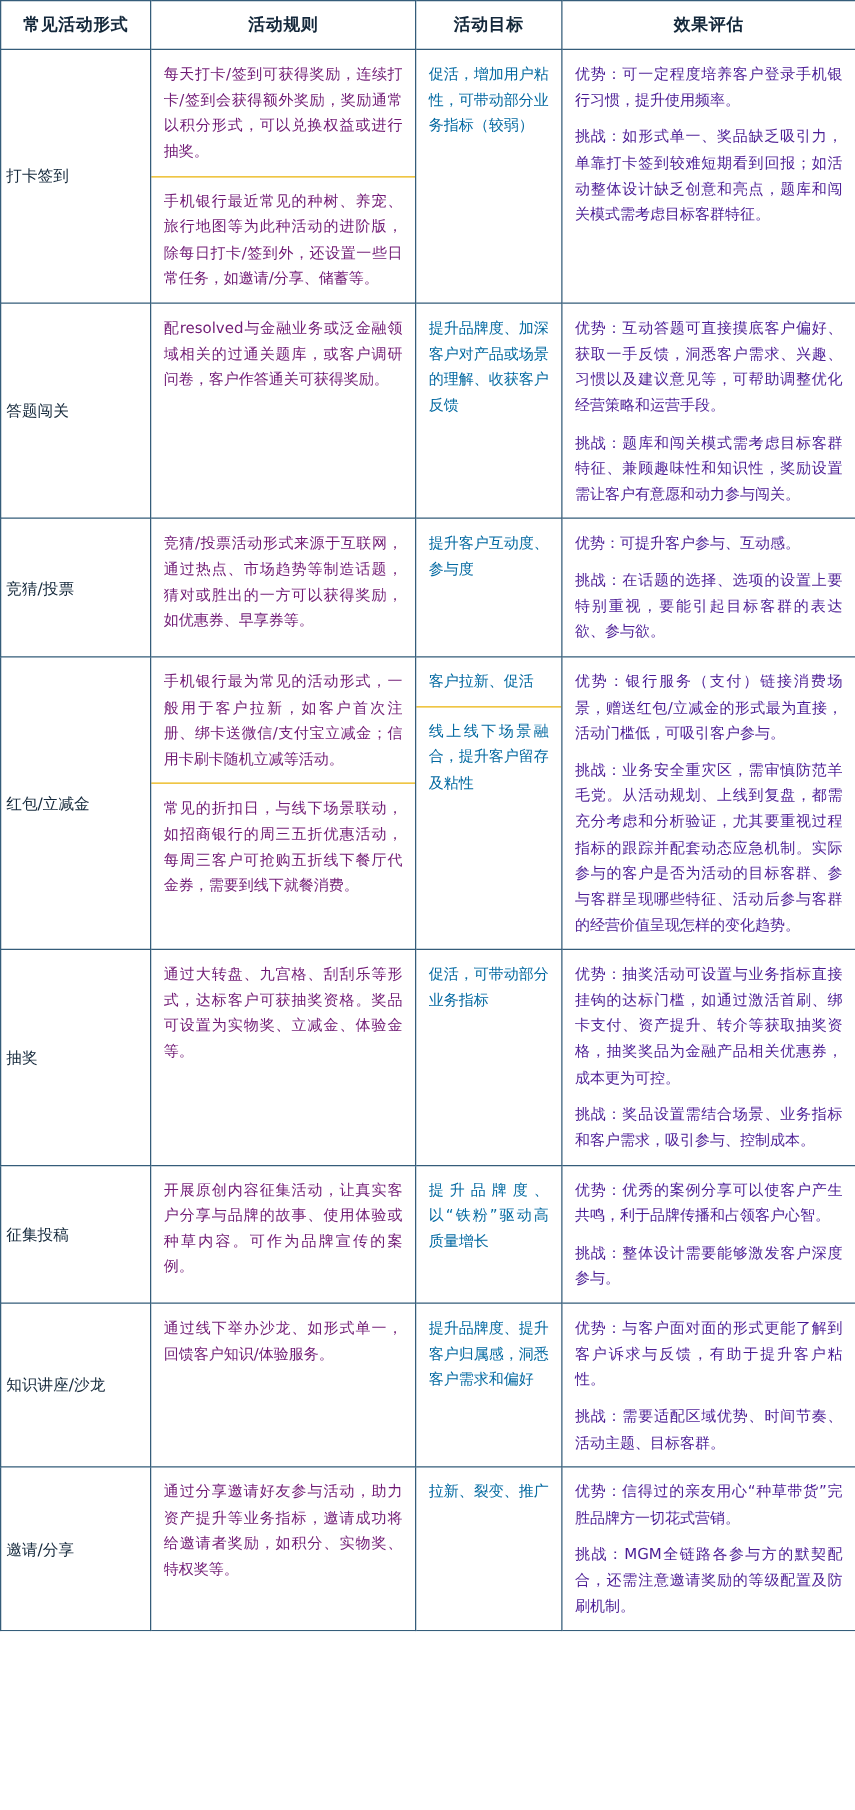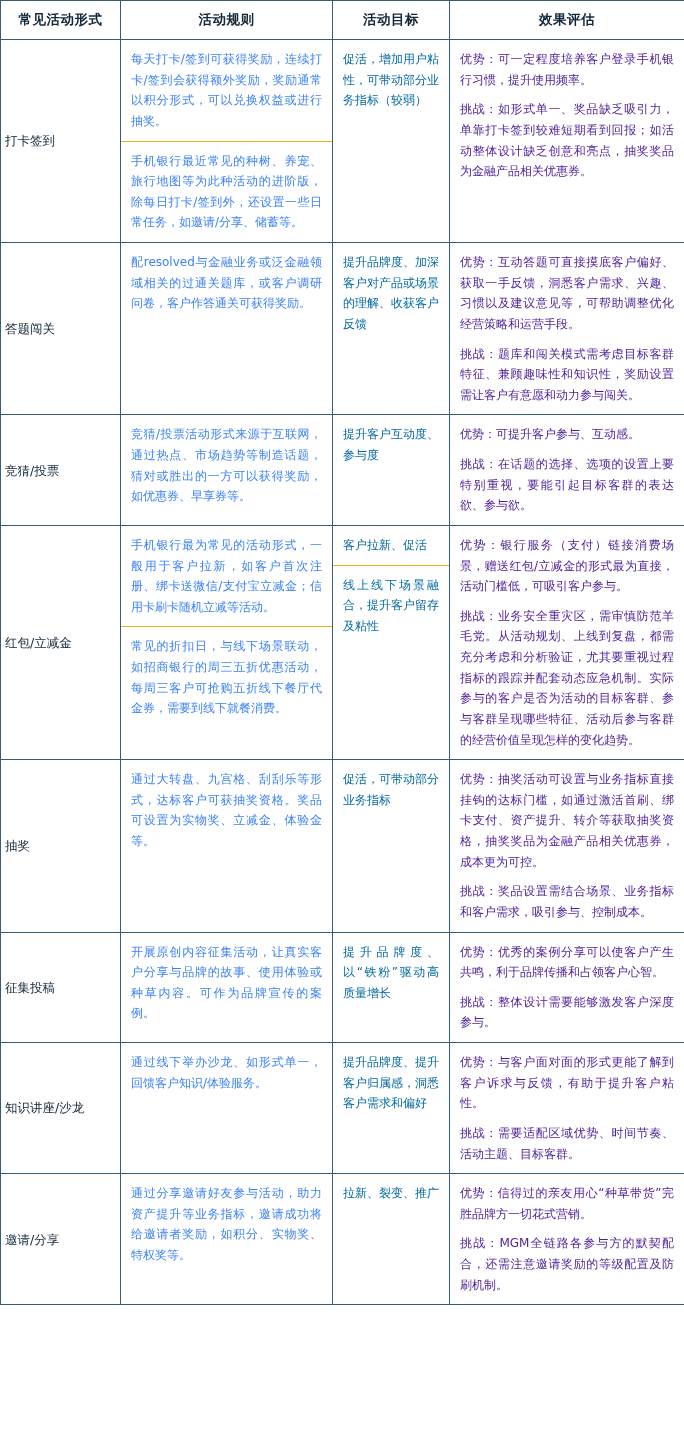--- a/index.html
+++ b/index.html
@@ -60,21 +60,21 @@
   .eval-cell .block {
     color: #4c1d95;
   }
   .eval-cell .para + .para {
     margin-top: 9px;
   }
   .goal-cell .block {
     color: #0369a1;
   }
   .rules-cell .block {
-    color: #3b82f6;
+    color: #701a75;
   }
 </style>
 </head>
 <body>
 
 <table class="activity-table">
   <colgroup>
     <col class="c1">
       <col class="c2">
       <col class="c3">
@@ -95,21 +95,21 @@
       <td class="rules-cell">
         <div class="block">每天打卡/签到可获得奖励，连续打卡/签到会获得额外奖励，奖励通常以积分形式，可以兑换权益或进行抽奖。</div>
         <div class="block">手机银行最近常见的种树、养宠、旅行地图等为此种活动的进阶版，除每日打卡/签到外，还设置一些日常任务，如邀请/分享、储蓄等。</div>
       </td>
       <td class="goal-cell">
         <div class="block">促活，增加用户粘性，可带动部分业务指标（较弱）</div>
       </td>
       <td class="eval-cell">
         <div class="block">
           <div class="para">优势：可一定程度培养客户登录手机银行习惯，提升使用频率。</div>
-          <div class="para">挑战：如形式单一、奖品缺乏吸引力，单靠打卡签到较难短期看到回报；如活动整体设计缺乏创意和亮点，抽奖奖品为金融产品相关优惠券。</div>
+          <div class="para">挑战：如形式单一、奖品缺乏吸引力，单靠打卡签到较难短期看到回报；如活动整体设计缺乏创意和亮点，题库和闯关模式需考虑目标客群特征。</div>
         </div>
       </td>
     </tr>
 
     <tr>
       <td class="type-cell">答题闯关</td>
       <td class="rules-cell">
         <div class="block">配resolved与金融业务或泛金融领域相关的过通关题库，或客户调研问卷，客户作答通关可获得奖励。</div>
       </td>
       <td class="goal-cell">

